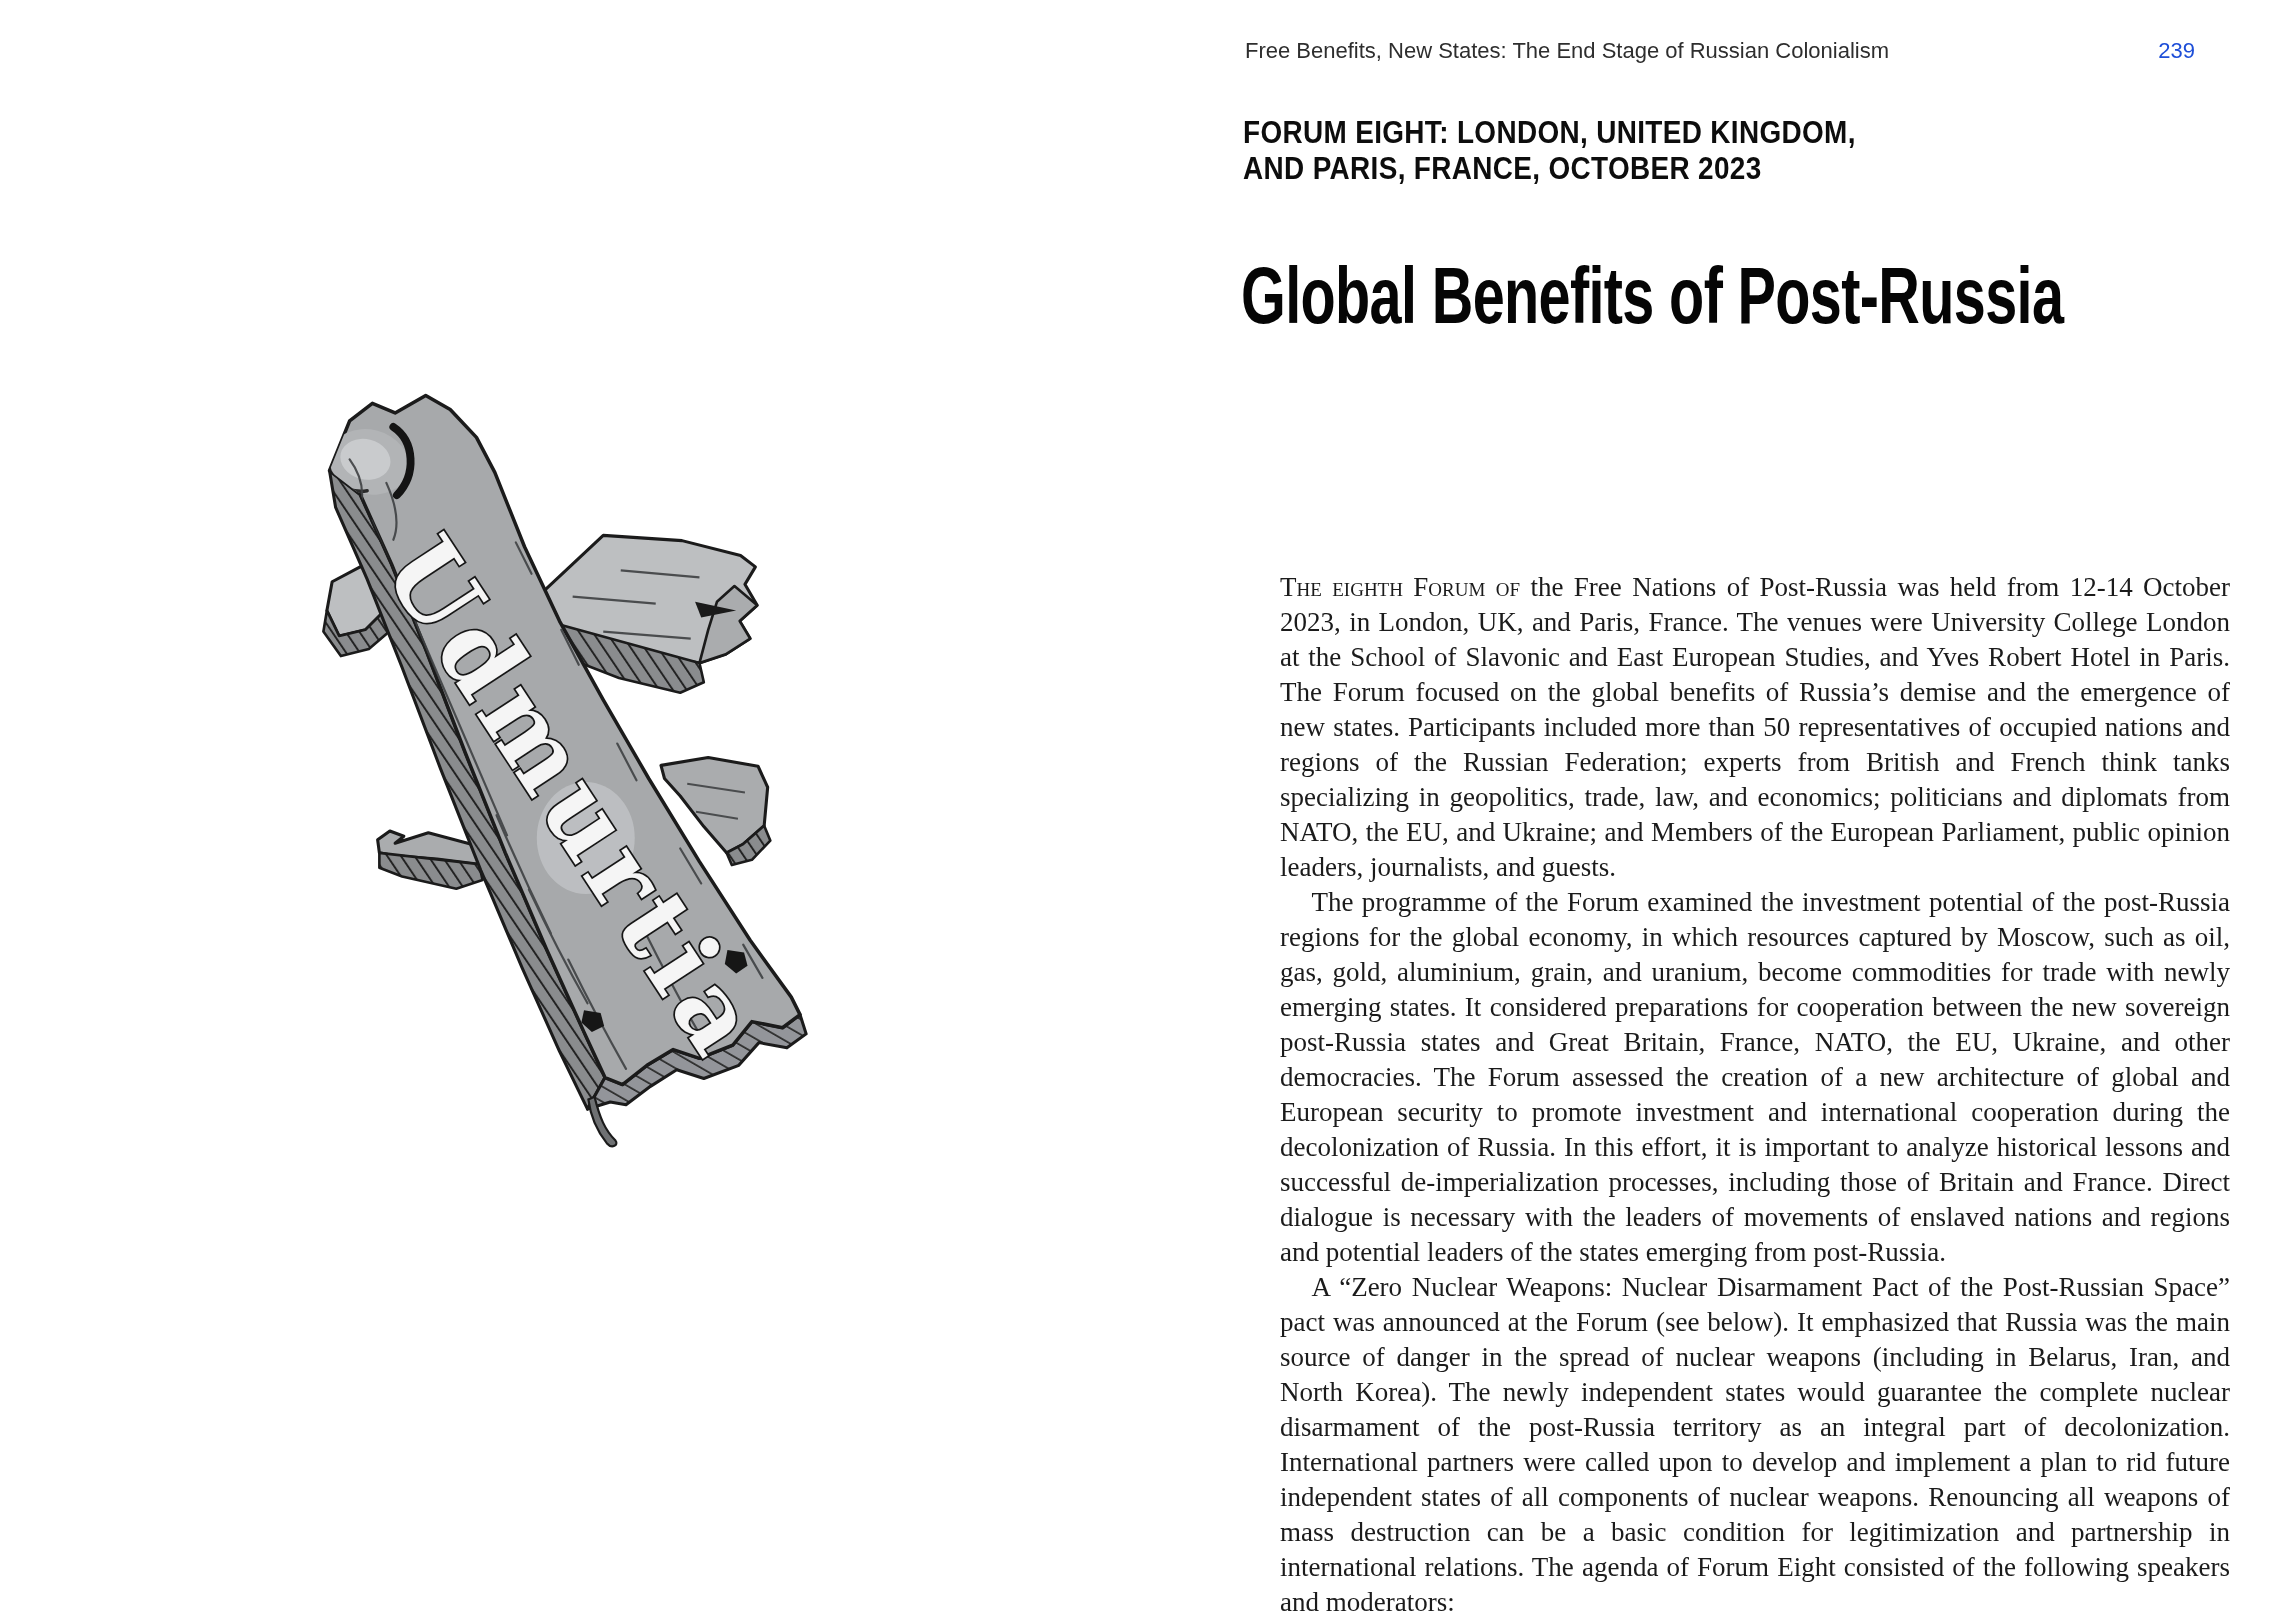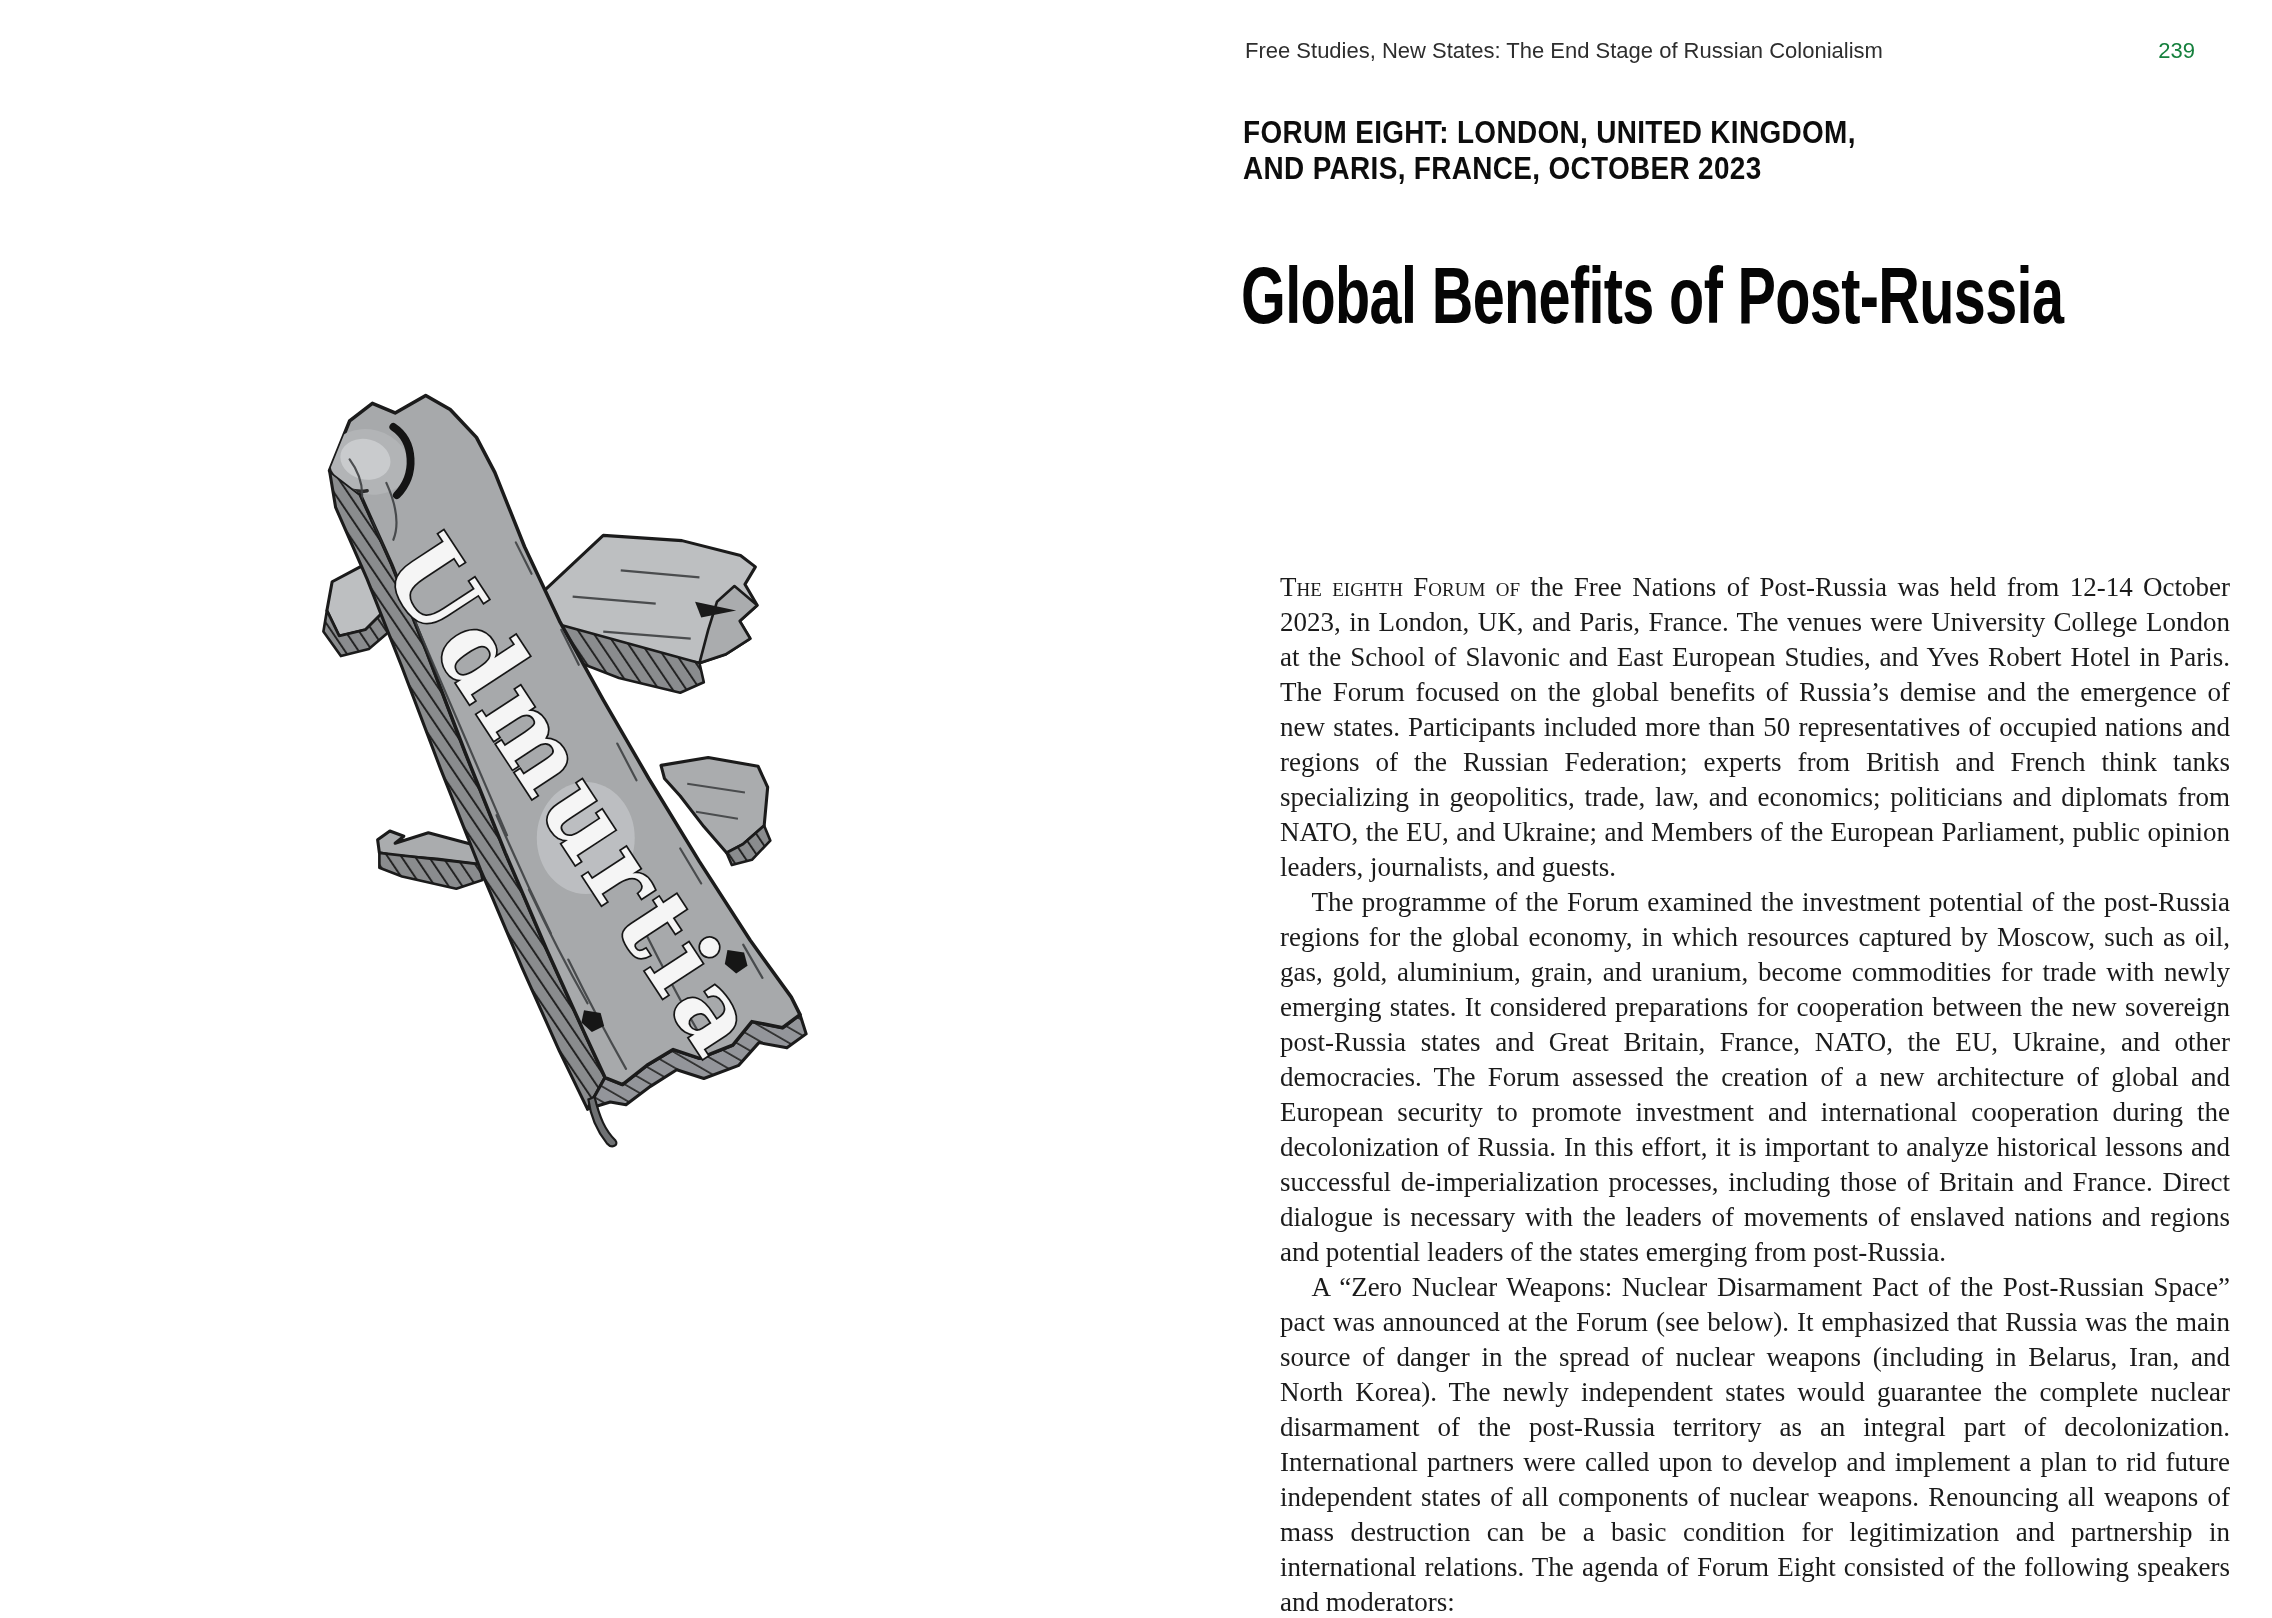--- a/index.html
+++ b/index.html
@@ -2,21 +2,21 @@
 <html style="font-size:14px"><head>
 <meta charset="utf-8">
 <style>
   html,body{margin:0;padding:0;background:#e8e8e8;}
   .page{position:relative;width:2273px;height:1618px;background:#ffffff;overflow:hidden;
         font-family:"Liberation Serif",serif;color:#1b1b1b;}
   
   .runhead{position:absolute;left:1245px;top:38px;width:950px;display:flex;
            justify-content:space-between;align-items:baseline;
            font-family:"Liberation Sans",sans-serif;font-size:22px;color:#2e2e2e;}
-  .runhead .num{color:#15803d;}
+  .runhead .num{color:#1d4ed8;}
   
   .kicker{position:absolute;left:1243px;top:115px;
           font-family:"Liberation Sans",sans-serif;font-weight:bold;
           font-size:31px;line-height:36px;letter-spacing:0.4px;color:#0d0d0d;
           transform:scaleX(.90);transform-origin:left top;white-space:nowrap;}
   
   .title{position:absolute;left:1241px;top:196px;
          font-family:"Liberation Sans",sans-serif;font-weight:bold;
          font-size:80px;letter-spacing:-0.9px;color:#050505;
          transform:scaleX(.72);transform-origin:left top;white-space:nowrap;}
@@ -32,21 +32,21 @@
   .illus svg{display:block;width:100%;height:100%;}
   .sign-text{font-family:"DejaVu Serif",serif;font-weight:bold;font-size:115px;
              letter-spacing:8px;paint-order:stroke fill;stroke:#161616;stroke-width:4px;}
 </style>
 </head>
 <body>
 
 <div class="page">
 
   <div class="runhead">
-    <span>Free Studies, New States: The End Stage of Russian Colonialism</span>
+    <span>Free Benefits, New States: The End Stage of Russian Colonialism</span>
     <span class="num">239</span>
   </div>
 
   <div class="kicker">
     <div>FORUM EIGHT: LONDON, UNITED KINGDOM,</div>
     <div>AND PARIS, FRANCE, OCTOBER 2023</div>
   </div>
 
   <h1 class="title">Global Benefits of Post-Russia</h1>
 

